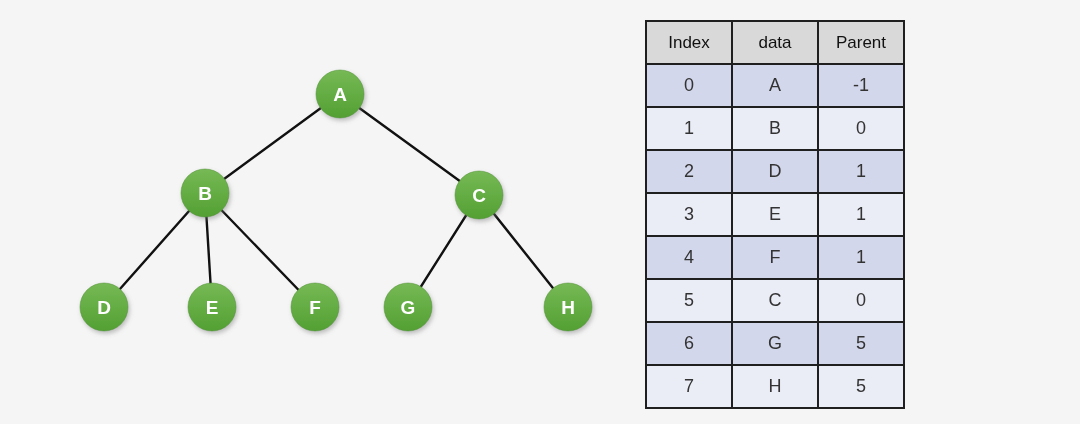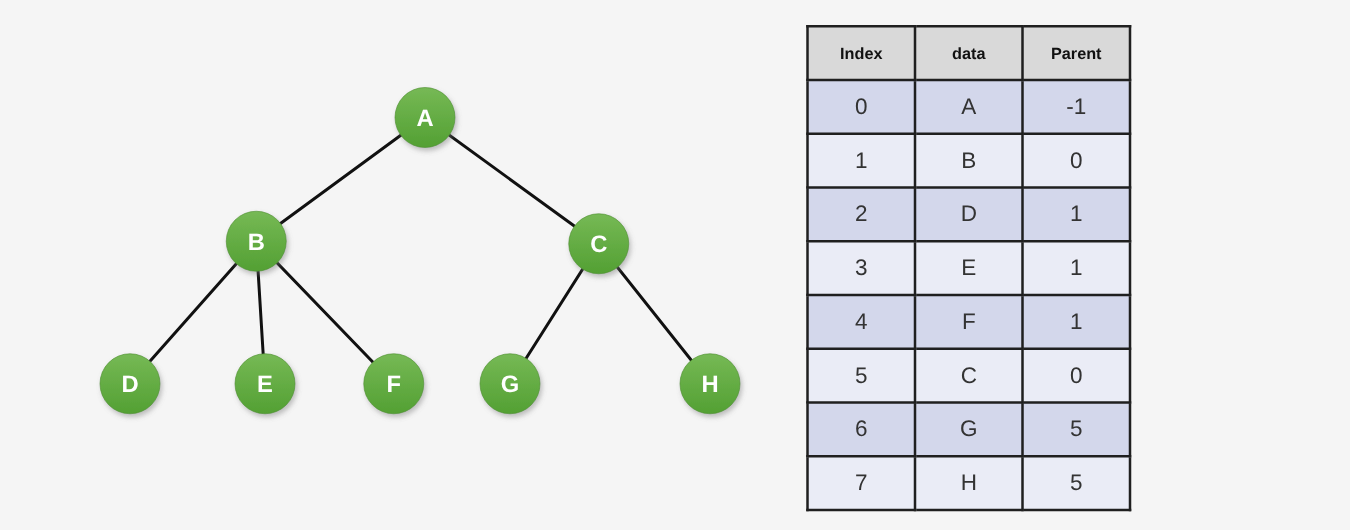--- a/index.html
+++ b/index.html
@@ -49,22 +49,22 @@
   }
   #parent-table th, #parent-table td {
     border: 2px solid var(--border-color, #1f1f1f);
     text-align: center;
     vertical-align: middle;
     padding: 0;
   }
   #parent-table th {
     background: var(--header-bg, #d9d9d9);
     color: #111;
-    font-size: 13px;
-    font-weight: bold;
+    font-size: 17px;
+    font-weight: normal;
     height: 41px;
   }
   #parent-table td {
     color: var(--cell-text, #333);
     font-size: 18px;
     font-weight: normal;
     height: 41px;
   }
   #parent-table tr.row-dark td { background: var(--row-bg-dark, #d3d7eb); }
   #parent-table tr.row-light td { background: var(--row-bg-light, #eaecf6); }

